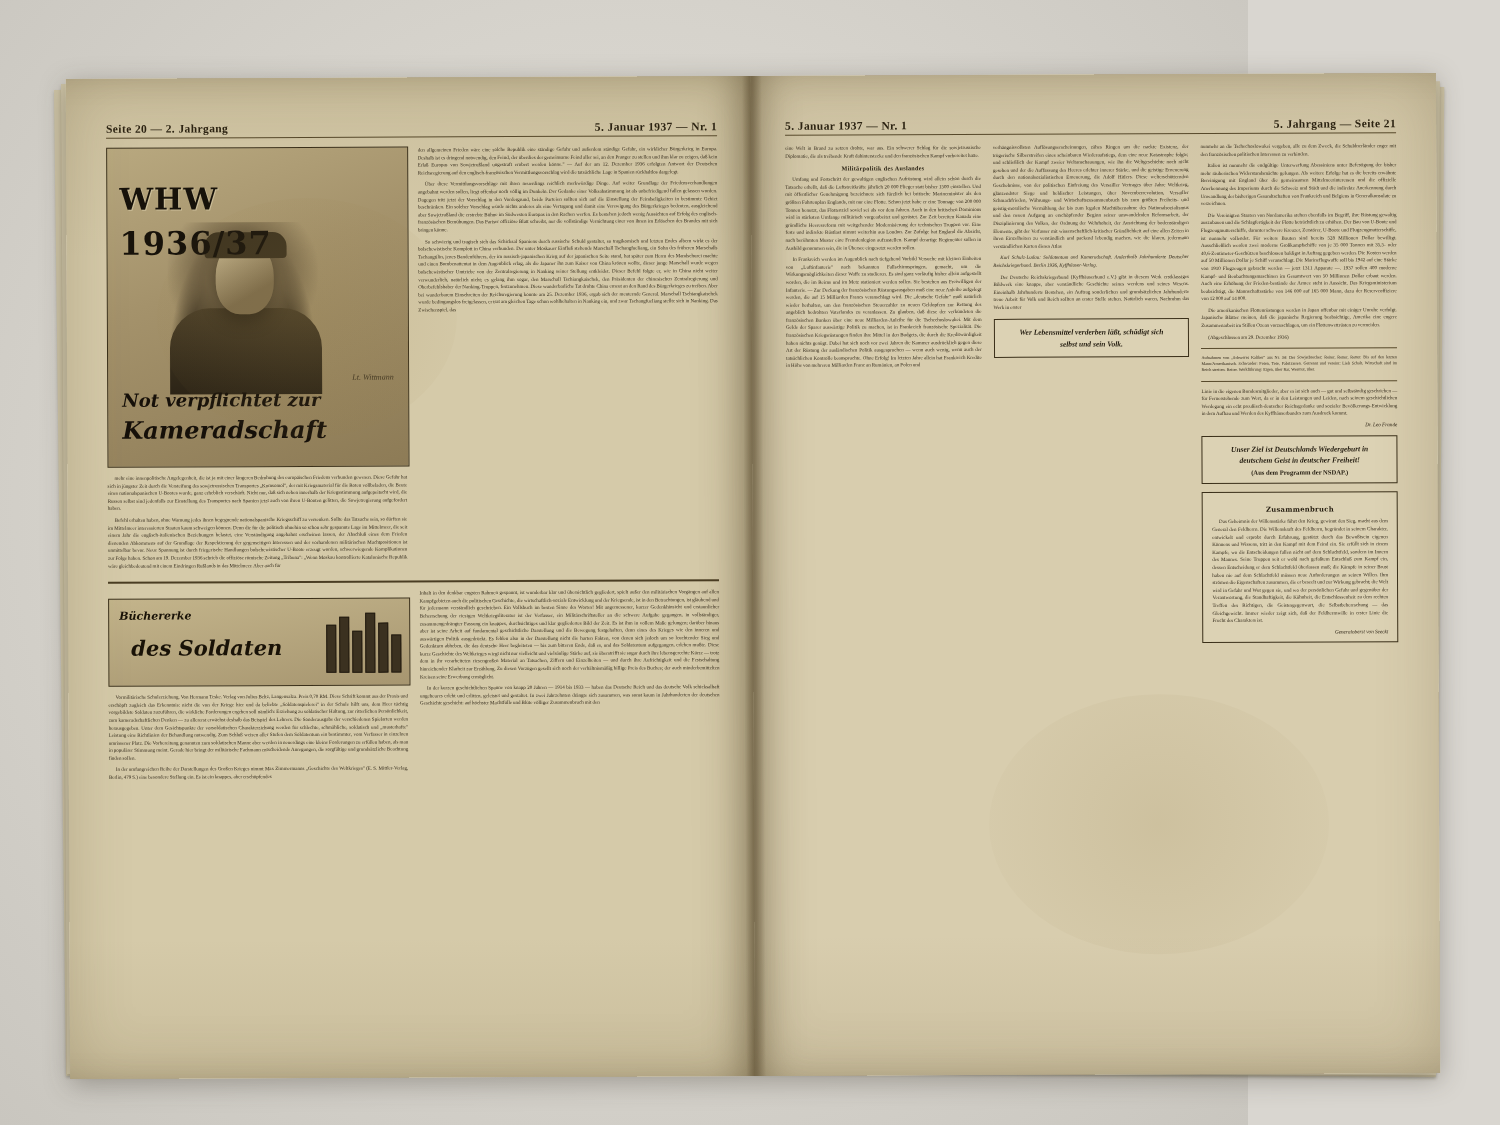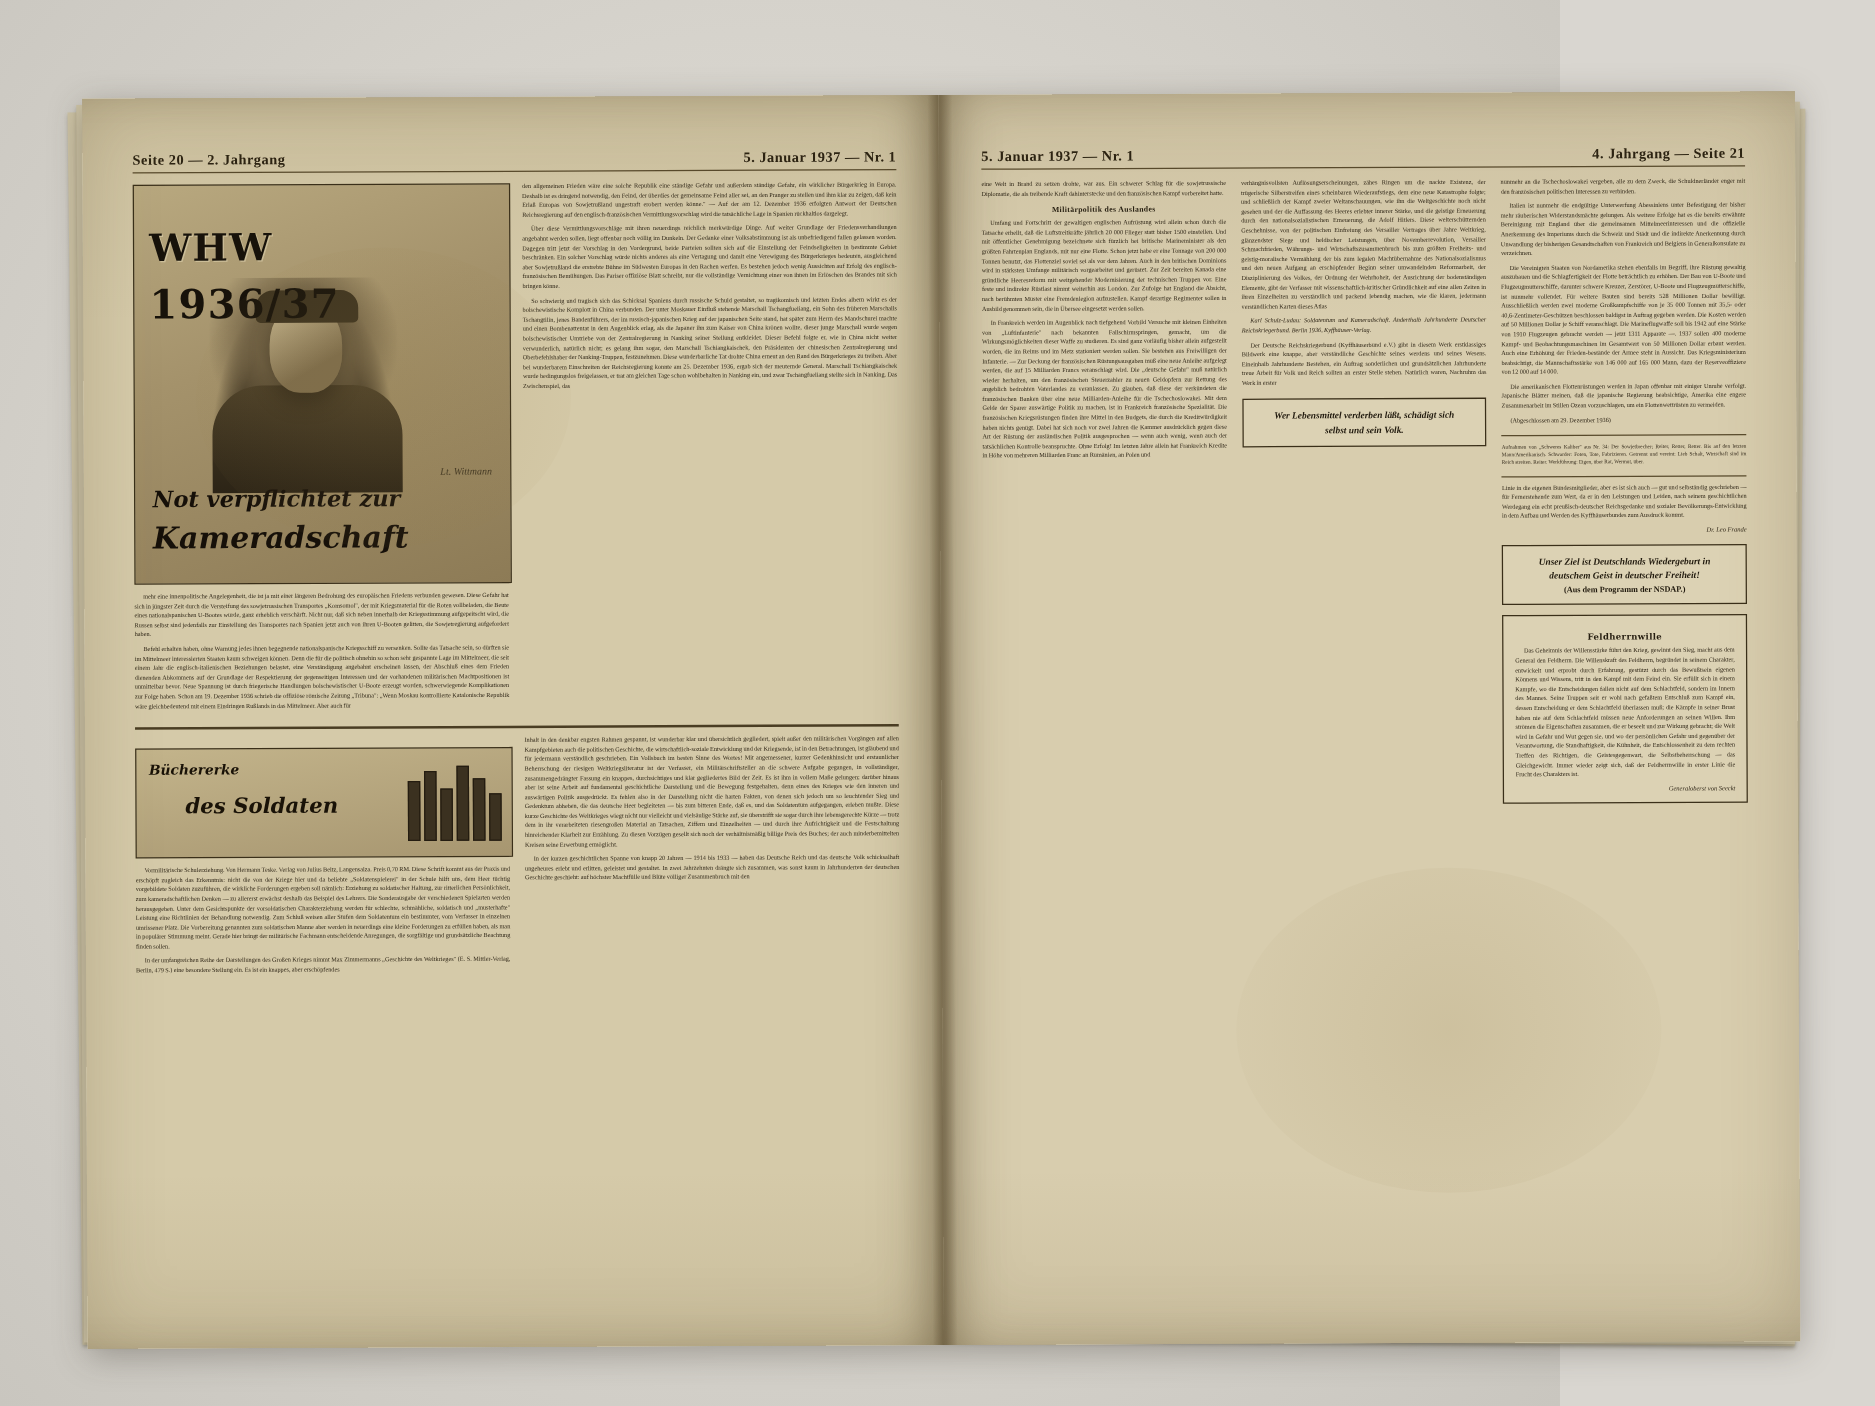--- a/index.html
+++ b/index.html
@@ -224,25 +224,25 @@
     position: absolute;
     left: 10px; top: 10px;
     font-family: "DejaVu Serif", serif;
     font-style: italic;
     font-weight: bold;
     font-size: 11px;
     color: #191207;
   }
   .banner .bt2 {
     position: absolute;
-    left: 39px; top: 36px;
-    font-family: "DejaVu Serif", serif;
-    font-style: italic;
-    font-weight: bold;
-    font-size: 17px;
+    left: 22px; top: 36px;
+    font-family: "DejaVu Serif", serif;
+    font-style: italic;
+    font-weight: bold;
+    font-size: 21px;
     color: #191207;
   }
   .banner .books {
     position: absolute;
     right: 8px; top: 12px;
     display: flex;
     align-items: flex-end;
     gap: 3px;
     height: 62px;
   }
@@ -380,21 +380,21 @@
         </div>
       </div>
       <div class="spot s1"></div>
       <div class="edge-shadow"></div>
     </div>
 
     <div class="page right">
       <div class="page-inner">
         <div class="running-head">
           <span>5. Januar 1937 — Nr. 1</span>
-          <span>4. Jahrgang — Seite 21</span>
+          <span>5. Jahrgang — Seite 21</span>
         </div>
         <div class="rule"></div>
 
         <div class="cols">
           <div class="col">
             <p class="ptext noind">eine Welt in Brand zu setzen drohte, war aus. Ein schwerer Schlag für die sowjetrussische Diplomatie, die als treibende Kraft dahinterstecke und den französischen Kampf vorbereitet hatte.</p>
             <div class="subhead">Militärpolitik des Auslandes</div>
             <p class="ptext">Umfang und Fortschritt der gewaltigen englischen Aufrüstung wird allein schon durch die Tatsache erhellt, daß die Luftstreitkräfte jährlich 20 000 Flieger statt bisher 1500 einstellen. Und mit öffentlicher Genehmigung bezeichnete sich fürzlich bei britische Marineminister als den größten Fahrtenplan Englands, mit nur eine Flotte. Schon jetzt habe er eine Tonnage von 200 000 Tonnen benutzt, das Flottenziel soviel sei als vor dem Jahren. Auch in den britischen Dominions wird in stärksten Umfange militärisch vorgearbeitet und gerüstet. Zur Zeit bereiten Kanada eine gründliche Heeresreform mit weitgehender Modernisierung der technischen Truppen vor. Eine feste und indirekte Rüstlast nimmt weiterhin aus London. Zur Zufolge hat England die Absicht, nach berühmten Muster eine Fremdenlegion aufzustellen. Kampf derartige Regimenter sollen in Ausbild genommen sein, die in Übersee eingesetzt werden sollen.</p>
             <p class="ptext">In Frankreich werden im Augenblick nach tiefgehend Vorbild Versuche mit kleinen Einheiten von „Luftinfanterie" nach bekannten Fallschirmspringen, gemacht, um die Wirkungsmöglichkeiten dieser Waffe zu studieren. Es sind ganz vorläufig bisher allein aufgestellt worden, die im Reims und im Metz stationiert werden sollen. Sie bestehen aus Freiwilligen der Infanterie. — Zur Deckung der französischen Rüstungsausgaben muß eine neue Anleihe aufgelegt werden, die auf 15 Milliarden Francs veranschlagt wird. Die „deutsche Gefahr" muß natürlich wieder herhalten, um den französischen Steuerzahler zu neuen Geldopfern zur Rettung des angeblich bedrohten Vaterlandes zu veranlassen. Zu glauben, daß diese der verkündeten die französischen Banken über eine neue Milliarden-Anleihe für die Tschechoslowakei. Mit dem Gelde der Sparer auswärtige Politik zu machen, ist in Frankreich französische Spezialität. Die französischen Kriegsrüstungen finden ihre Mittel in den Budgets, die durch die Kreditwürdigkeit haben nichts genügt. Dabei hat sich noch vor zwei Jahren die Kammer ausdrücklich gegen diese Art der Rüstung der ausländischen Politik ausgesprochen — wenn auch wenig, wenn auch der tatsächlichen Kontrolle beanspruchte. Ohne Erfolg! Im letzten Jahre allein hat Frankreich Kredite in Höhe von mehreren Milliarden Franc an Rumänien, an Polen und</p>
           </div>
@@ -421,21 +421,21 @@
             <p class="ptext noind">Linie in die eigenen Bundesmitglieder, aber es ist sich auch — gut und selbständig geschrieben — für Fernerstehende zum Wert, da er in den Leistungen und Leiden, nach seinem geschichtlichen Werdegang ein echt preußisch-deutscher Reichsgedanke und sozialer Bevölkerungs-Entwicklung in dem Aufbau und Werden des Kyffhäuserbundes zum Ausdruck kommt.</p>
             <div class="sig-right">Dr. Leo Frande</div>
 
             <div class="box">
               <div class="bl">Unser Ziel ist Deutschlands Wiedergeburt in</div>
               <div class="bl">deutschem Geist in deutscher Freiheit!</div>
               <div class="bl2">(Aus dem Programm der NSDAP.)</div>
             </div>
 
             <div class="box">
-              <div class="artcap">Feldherrnwille</div>
+              <div class="artcap">Zusammenbruch</div>
               <p class="ptext">Das Geheimnis der Willensstärke führt den Krieg, gewinnt den Sieg, macht aus dem General den Feldherrn. Die Willenskraft des Feldherrn, begründet in seinem Charakter, entwickelt und erprobt durch Erfahrung, gestützt durch das Bewußtsein eigenen Könnens und Wissens, tritt in den Kampf mit dem Feind ein. Sie erfüllt sich in einem Kampfe, wo die Entscheidungen fallen nicht auf dem Schlachtfeld, sondern im Innern des Mannes. Seine Truppen seit er wohl nach gefaßtem Entschluß zum Kampf ein, dessen Entscheidung er dem Schlachtfeld überlassen muß; die Kämpfe in seiner Brust haben nie auf dem Schlachtfeld müssen neue Anforderungen an seinen Willen. Ihm strömen die Eigenschaften zusammen, die er beseelt und zur Wirkung gebracht; die Welt wird in Gefahr und Wut gegen sie, und wo der persönlichen Gefahr und gegenüber der Verantwortung, die Standhaftigkeit, die Kühnheit, die Entschlossenheit zu dem rechten Treffen des Richtigen, die Geistesgegenwart, die Selbstbeherrschung — das Gleichgewicht. Immer wieder zeigt sich, daß der Feldherrnwille in erster Linie die Frucht des Charakters ist.</p>
               <div class="sig-right">Generaloberst von Seeckt</div>
             </div>
           </div>
         </div>
       </div>
       <div class="spot s2"></div>
       <div class="edge-shadow"></div>
     </div>
 

